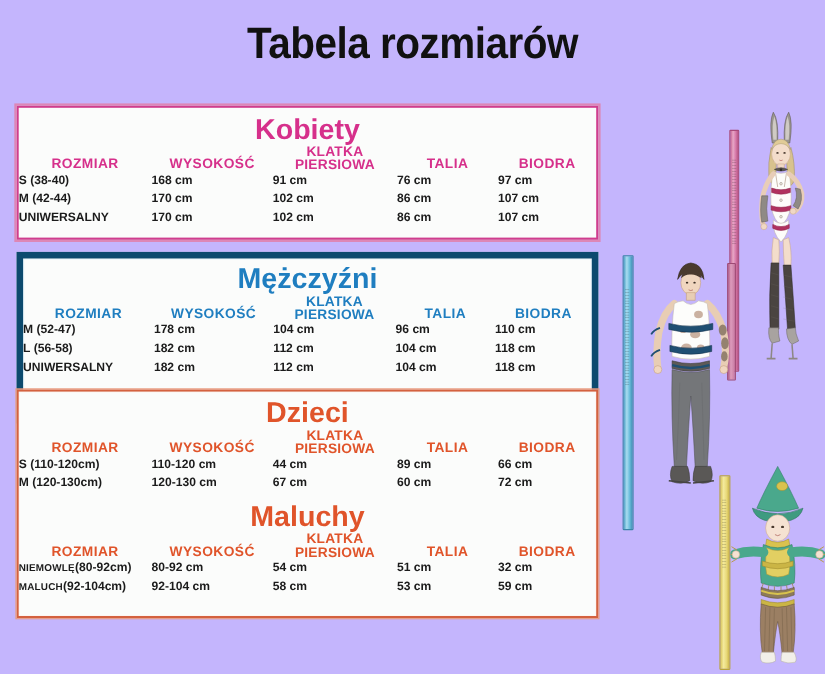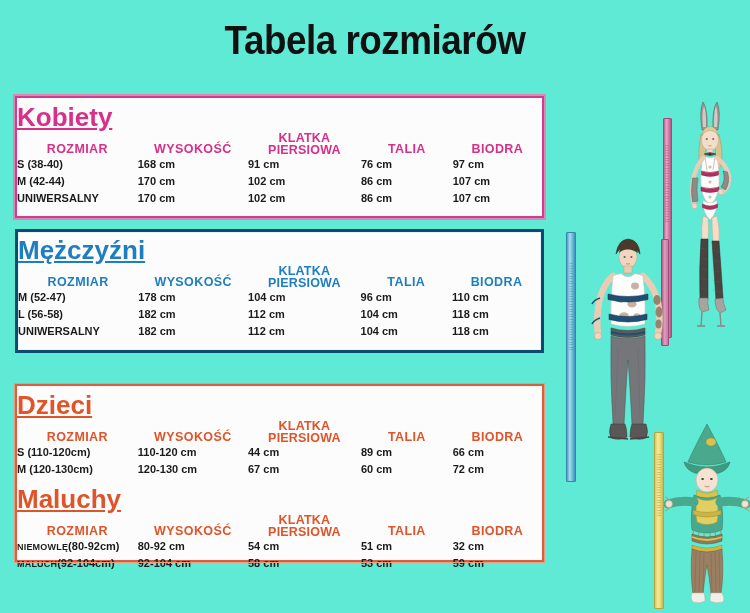--- a/index.html
+++ b/index.html
@@ -12,21 +12,21 @@
     background: #f7f8f6;
     font-family: "Liberation Sans", sans-serif;
     overflow: hidden;
     position: relative;
   }
 
   #page {
     position: relative;
     width: 750px;
     height: 613px;
-    background: #5eead4;
+    background: #c4b5fd;
   }
 
   
   .page-title {
     position: absolute;
     left: 0;
     top: 18px;
     width: 750px;
     text-align: center;
     font-size: 40px;
@@ -48,38 +48,38 @@
   .tbox-women {
     top: 96px;
     height: 122px;
     border: 2px solid #cf3d8e;
     outline: 2px solid #dd87b6;
     outline-offset: 0px;
     box-shadow: inset 0 0 0 2px #fbfcfb;
   }
   .tbox-men {
     top: 229px;
-    height: 124px;
-    border: 3px solid #0c4a6e;
+    height: 156px;
+    border: 6px solid #0c4a6e;
     box-shadow: inset 0 0 0 1px #e6f4fb;
   }
   .tbox-kids {
-    top: 384px;
-    height: 178px;
+    top: 354px;
+    height: 208px;
     border: 2px solid #d4613f;
     outline: 1px solid #e99b7f;
     box-shadow: inset 0 0 0 1px #fdf6f3;
   }
 
   .sect-title {
+    text-align: center;
     font-weight: bold;
     font-size: 26px;
     line-height: 1.06;
     white-space: nowrap;
-    text-decoration: underline;
   }
   .sect-title.women { color: #d6308b; padding-top: 6px; }
   .sect-title.men   { color: #1f7ec0; padding-top: 5px; }
   .sect-title.kids  { color: #e0542a; padding-top: 6px; }
   .sect-title.tots  { color: #e0542a; padding-top: 8px; }
 
   
   .stable {
     width: 100%;
     border-collapse: collapse;

